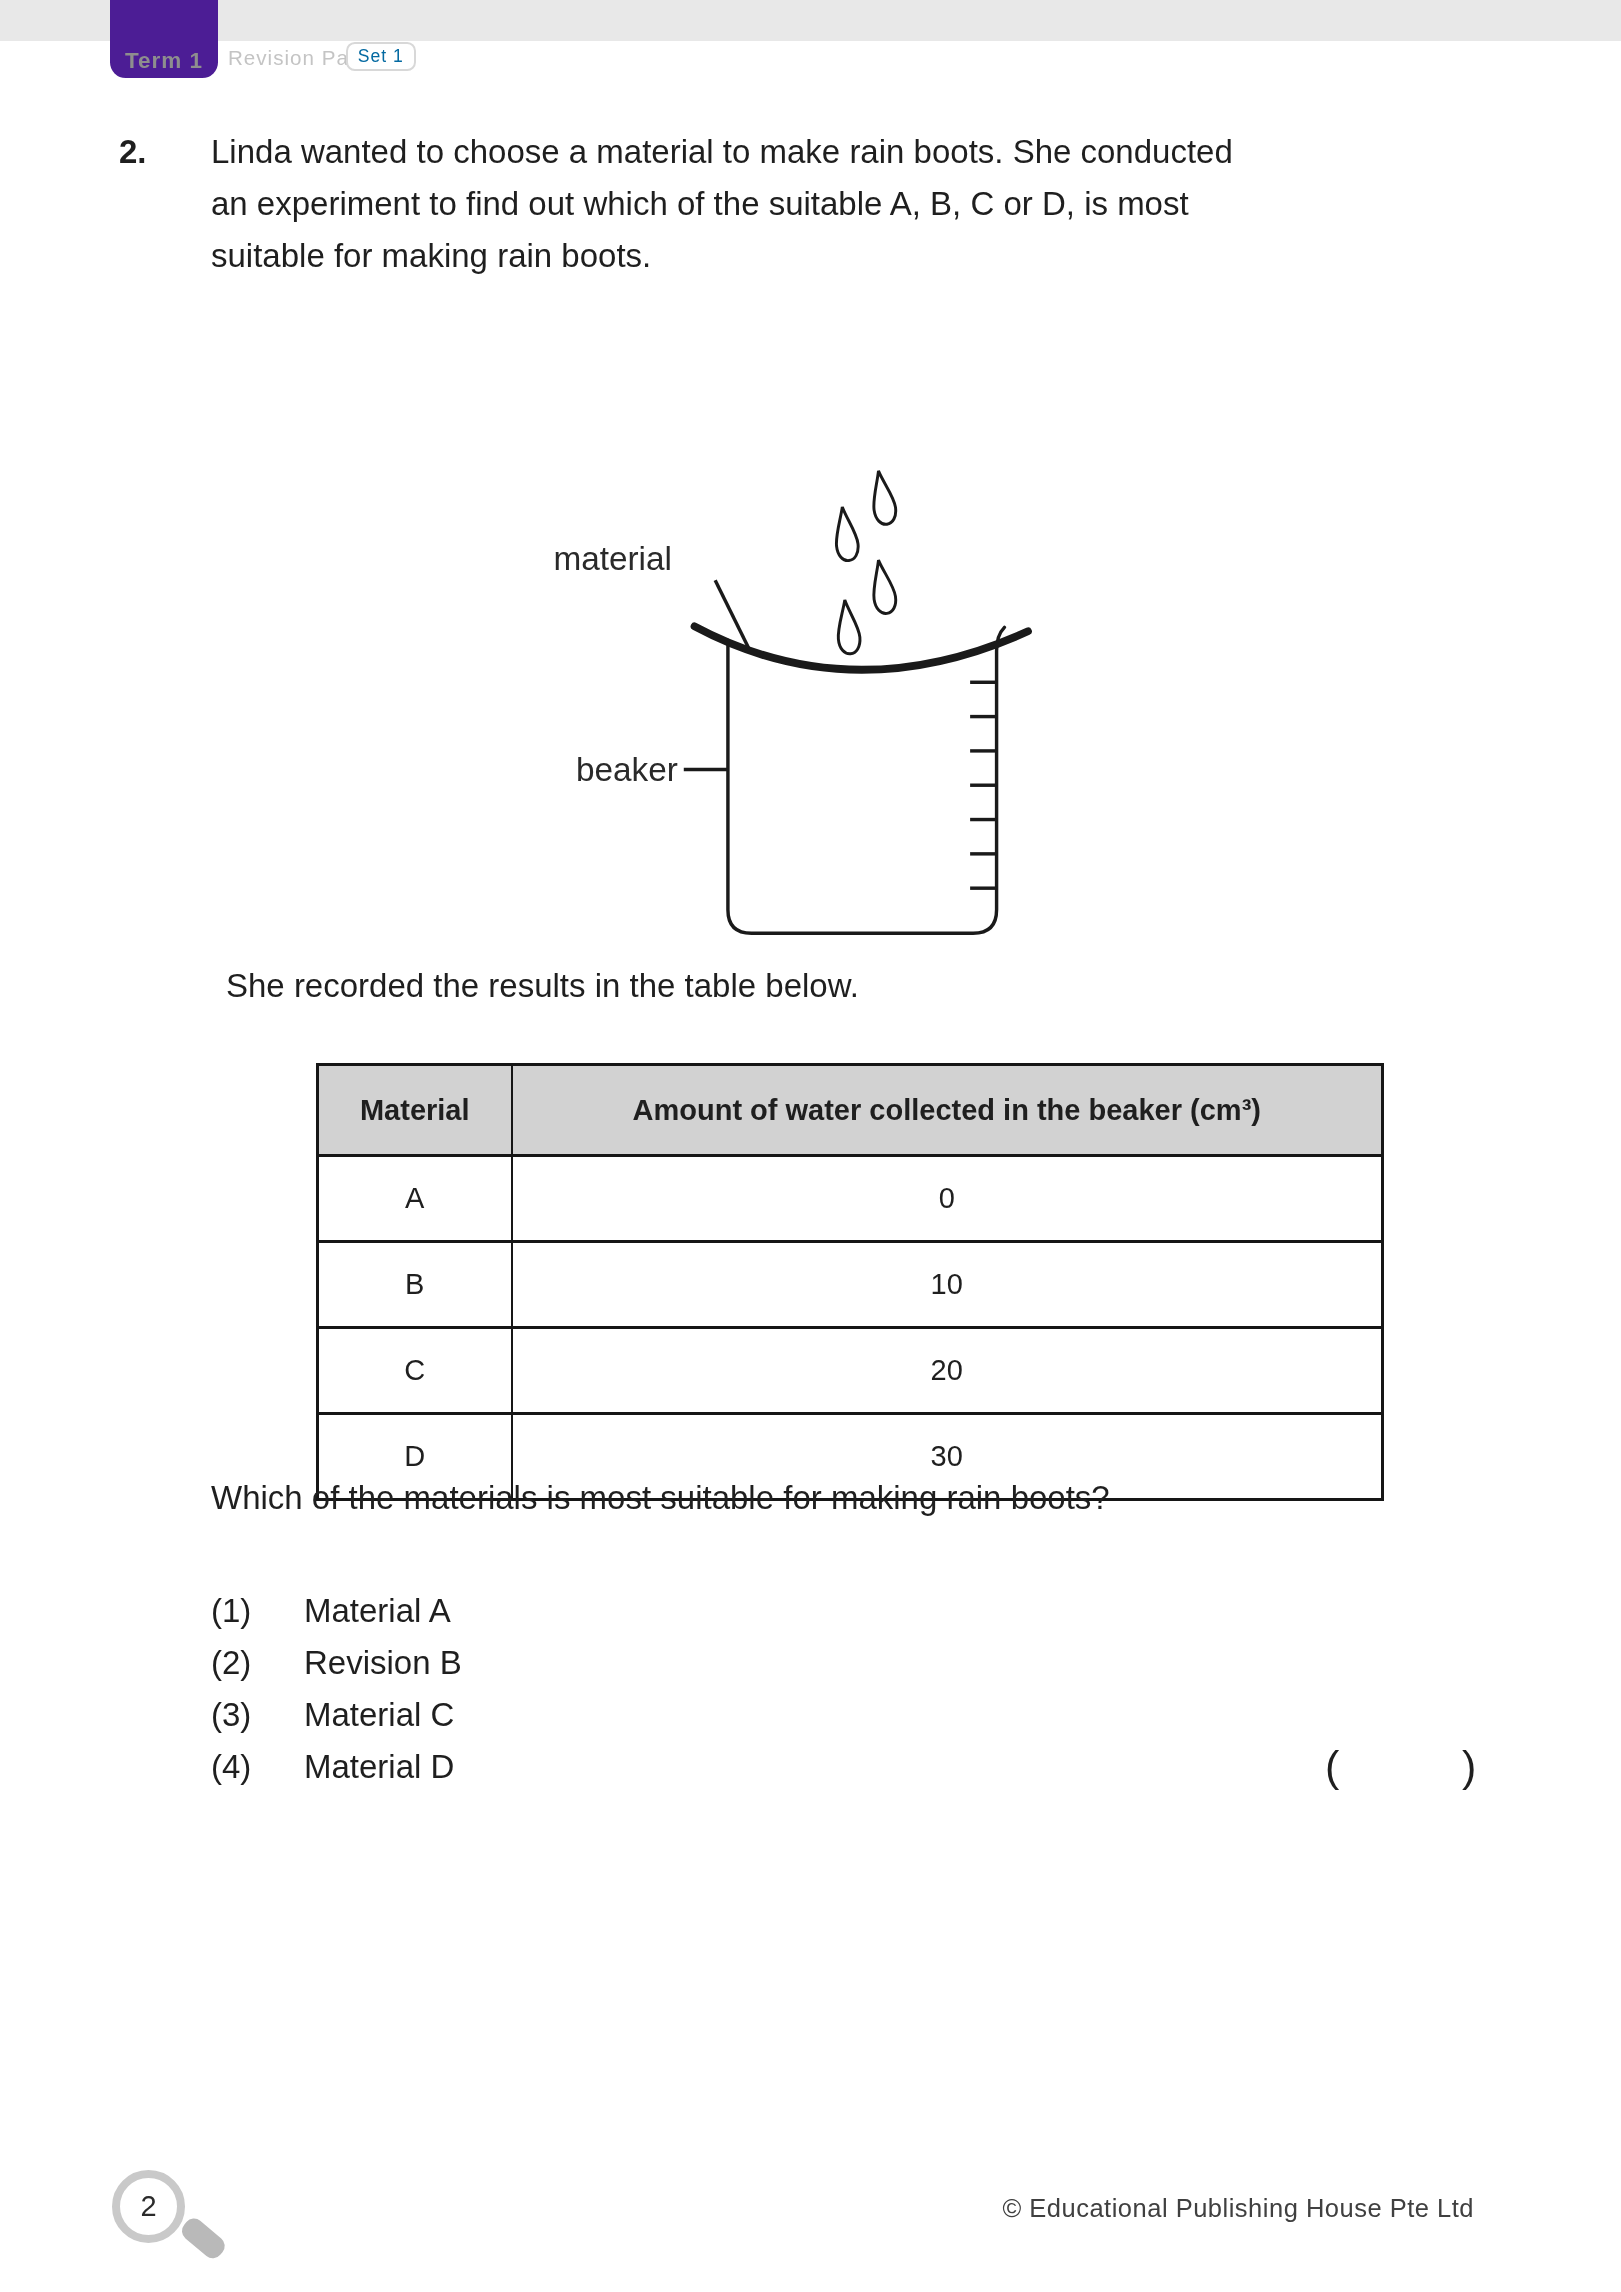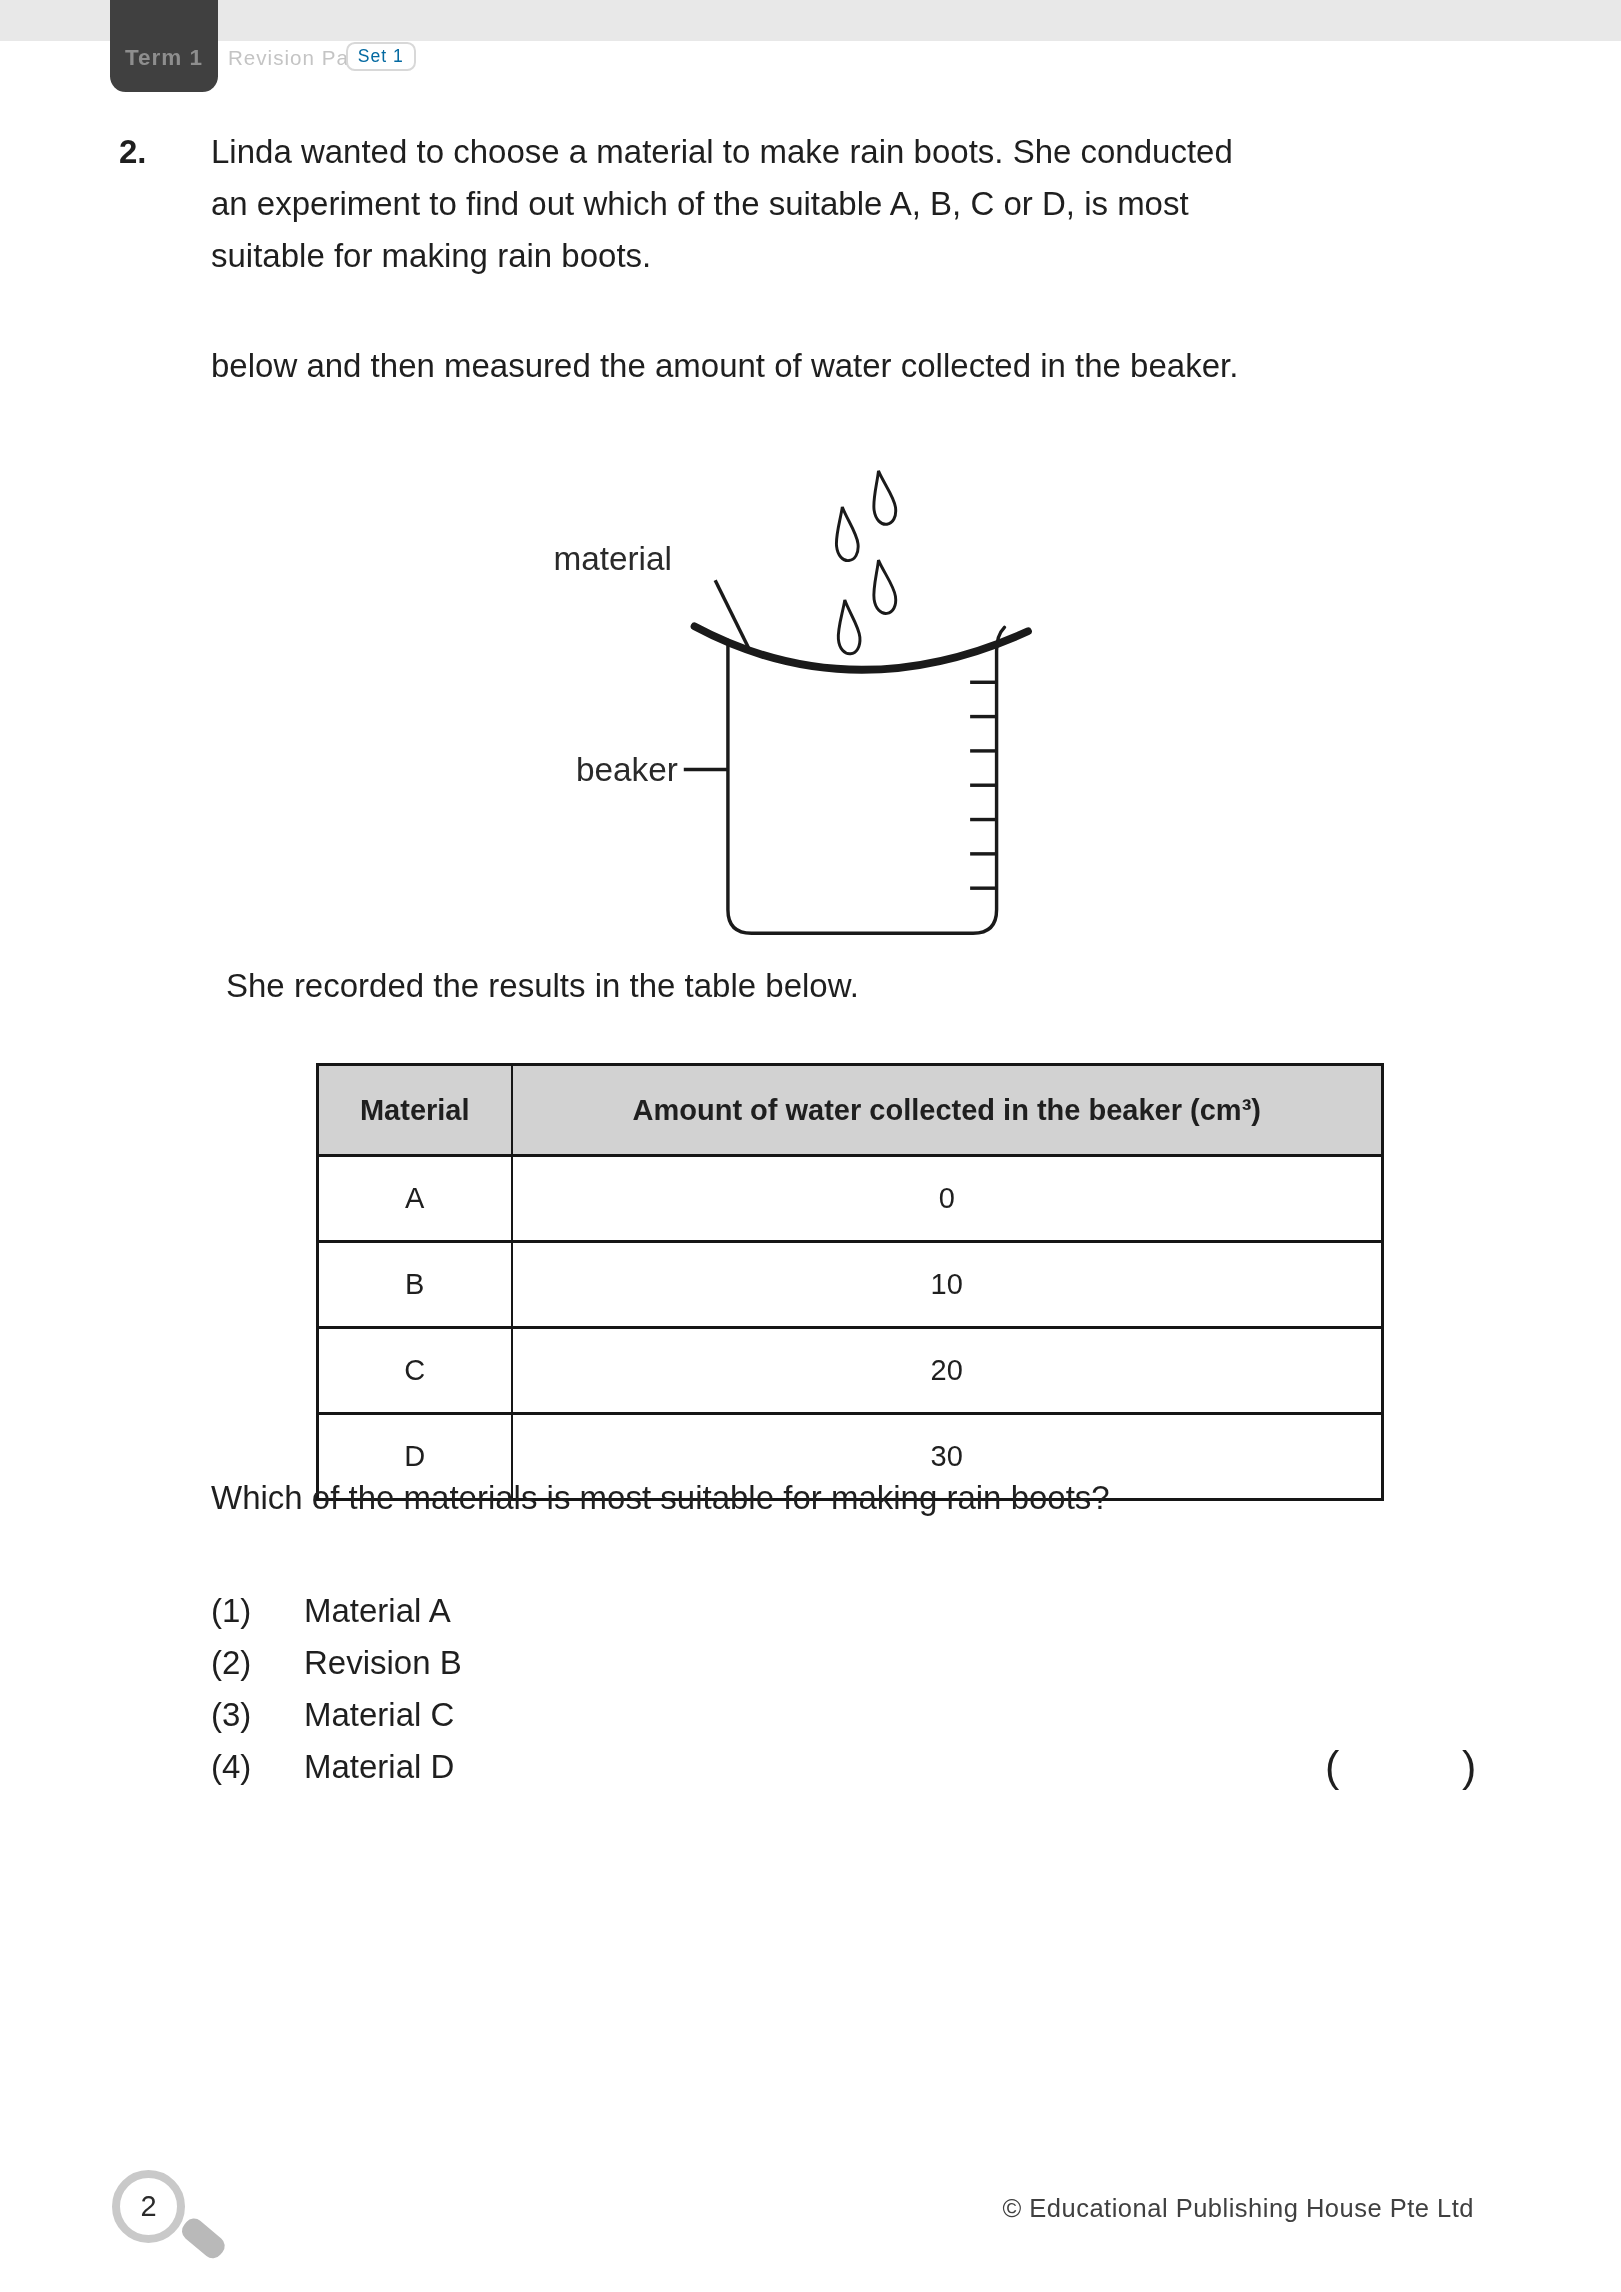--- a/index.html
+++ b/index.html
@@ -4,23 +4,23 @@
 <style>
   html,body{margin:0;padding:0;background:#9e9e9e;}
   .page{
     position:relative; width:1621px; height:2293px; background:#ffffff;
     font-family:"Liberation Sans", sans-serif; color:#1f1f1f; overflow:hidden;
     margin:0 auto;
   }
   
   .top-bar{position:absolute; left:0; top:0; width:1621px; height:41px; background:#e8e8e8;}
   .term-tab{
-    position:absolute; left:110px; top:0; width:108px; height:92px;
-    background:#404040; border-radius:0 0 15.7px 15.7px;
-    display:flex; align-items:flex-end; justify-content:center; padding-bottom:21px; box-sizing:border-box;
+    position:absolute; left:110px; top:0; width:108px; height:78px;
+    background:#4c1d95; border-radius:0 0 15.7px 15.7px;
+    display:flex; align-items:flex-end; justify-content:center; padding-bottom:4px; box-sizing:border-box;
   }
   .term-tab span{font-size:22.5px; font-weight:bold; color:#8e8e8e; letter-spacing:1px;}
   .paper-label{position:absolute; left:228px; top:46px; font-size:20.6px; color:#c4c4c4; letter-spacing:1px;}
   .set-badge{
     position:absolute; left:346px; top:42px; font-size:17.6px; color:#0369a1;
     border:2px solid #d8d8d8; border-radius:8.8px; padding:2px 9.8px; letter-spacing:1px; background:#fff;
   }
   
   .qblock{position:absolute; left:119px; top:126px; display:flex;}
   .qnum{width:92px; font-size:33px; font-weight:bold; line-height:52px;}
@@ -82,21 +82,20 @@
   <div class="qblock">
     <div class="qnum">2.</div>
     <div class="lines">
       <div>Linda wanted to choose a material to make rain boots. She conducted</div>
       <div>an experiment to find out which of the suitable A, B, C or D, is most</div>
       <div>suitable for making rain boots.</div>
     </div>
   </div>
 
   <div class="lines para2">
-    <div>below and then measured the amount of water collected in the beaker.</div>
   </div>
 
   <svg class="diagram" width="706" height="505" viewBox="0 0 720 515">
 
     <text x="135" y="130">material</text>
     <line x1="300" y1="140" x2="336" y2="213" stroke="#1a1a1a" stroke-width="3.5"></line>
 
     <text x="158" y="345">beaker</text>
     <line x1="268" y1="333" x2="314" y2="333" stroke="#1a1a1a" stroke-width="3.5"></line>
 

